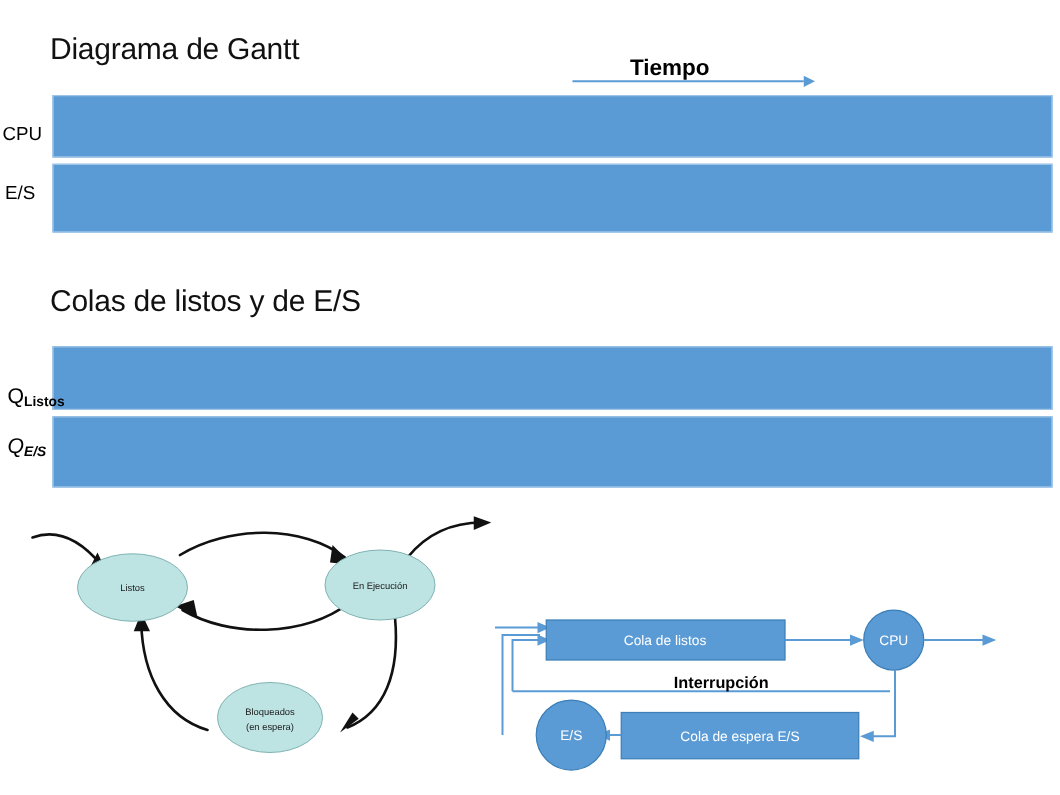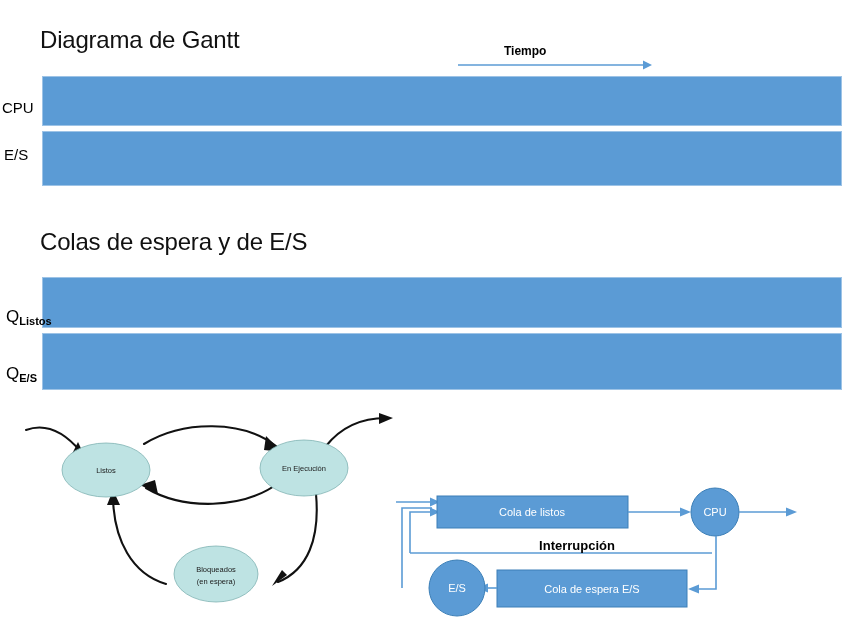--- a/index.html
+++ b/index.html
@@ -55,21 +55,21 @@
     vertical-align: -3px;
   }
   .row-label .big {
     font-size: 17px;
     font-weight: 400;
   }
 
   
   .tiempo-label {
     font-family: "Liberation Sans", sans-serif;
-    font-size: 12px;
+    font-size: 18px;
     font-weight: 700;
     color: #000000;
     white-space: nowrap;
   }
 
   
   .ell-text {
     font-family: "Liberation Sans", sans-serif;
     font-size: 7.5px;
     fill: #1a1a1a;
@@ -128,28 +128,28 @@
   <div class="abs row-label" style="left:2px; top:99px;">
     <span>CPU</span>
   </div>
   <div class="abs bar" style="left:42px; top:76px; width:800px; height:50px;"></div>
 
   <div class="abs row-label" style="left:4px; top:146px;">
     <span>E/S</span>
   </div>
   <div class="abs bar" style="left:42px; top:131px; width:800px; height:55px;"></div>
 
-  <div class="abs section-title" style="left:40px; top:228px;">Colas de espera y de E/S</div>
+  <div class="abs section-title" style="left:40px; top:228px;">Colas de listos y de E/S</div>
 
   <div class="abs row-label" style="left:6px; top:291px;margin-top:16px;">
     <span class="big">Q</span><span class="sub">Listos</span>
   </div>
   <div class="abs bar" style="left:42px; top:277px; width:800px; height:51px;"></div>
 
-  <div class="abs row-label" style="left:6px; top:364px;">
+  <div class="abs row-label" style="left:6px; top:347px;font-style:italic;">
     <span class="big">Q</span><span class="sub">E/S</span>
   </div>
   <div class="abs bar" style="left:42px; top:333px; width:800px; height:57px;"></div>
 
   <svg class="abs" style="left:8px; top:412px;" width="400" height="215">
 
     <path class="state-line" d="M 18,18 C 40,10 58,22 73,40"></path>
     <polygon class="state-arrow" points="70,30 78,47 64,42"></polygon>
 
     <path class="state-line" d="M 136,32 C 175,8 235,8 268,34"></path>

